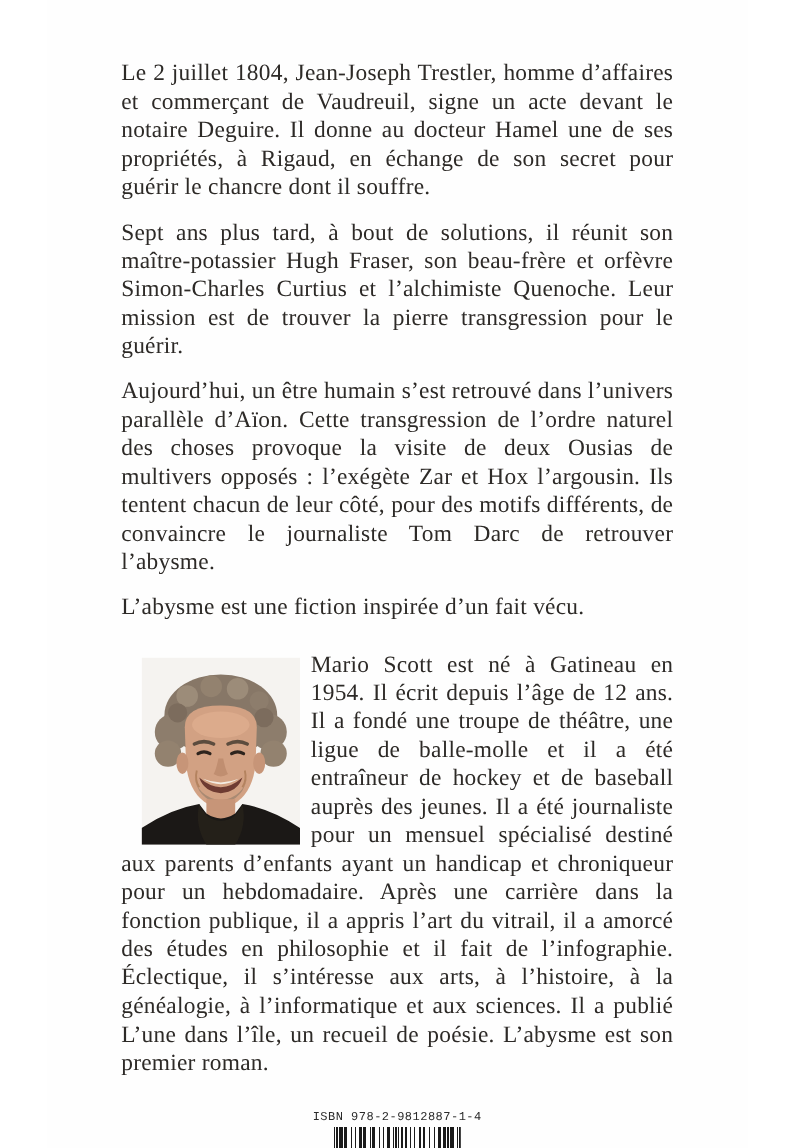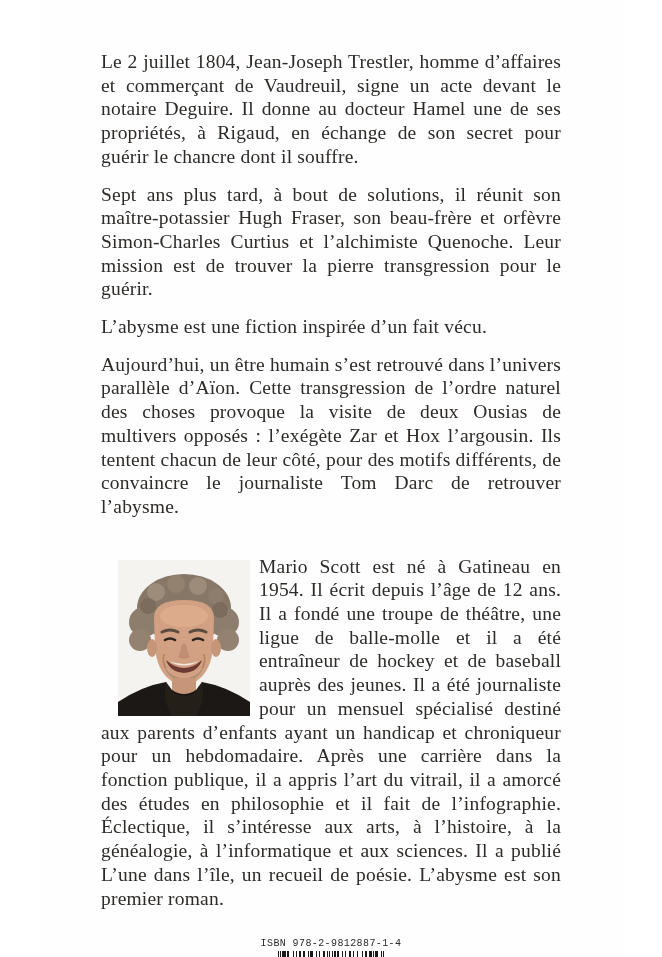--- a/index.html
+++ b/index.html
@@ -25,21 +25,21 @@
     font-size: 19.5px;
     line-height: 23.7px;
     text-align: justify;
     letter-spacing: 0.2px;
   }
   .tagline {
     text-align: left;
   }
   .bio {
     padding: 0 62px;
-    margin-top: 36px;
+    margin-top: 24px;
     font-size: 19.5px;
     line-height: 23.7px;
     text-align: justify;
     letter-spacing: 0.2px;
   }
   .bio::after { content: ""; display: block; clear: both; }
   .photo {
     float: left;
     width: 132px;
     height: 156px;
@@ -85,22 +85,22 @@
   .bd-trailer { left: 108px; }
 </style>
 </head>
 <body>
 
 <div class="cover">
 
   <section class="synopsis">
     <p class="para">Le 2 juillet 1804, Jean-Joseph Trestler, homme d’affaires et commerçant de Vaudreuil, signe un acte devant le notaire Deguire. Il donne au docteur Hamel une de ses propriétés, à Rigaud, en échange de son secret pour guérir le chancre dont il souffre.</p>
     <p class="para">Sept ans plus tard, à bout de solutions, il réunit son maître-potassier Hugh Fraser, son beau-frère et orfèvre Simon-Charles Curtius et l’alchimiste Quenoche. Leur mission est de trouver la pierre transgression pour le guérir.</p>
+    <p class="para">Aujourd’hui, un être humain s’est retrouvé dans l’univers parallèle d’Aïon. Cette transgression de l’ordre naturel des choses provoque la visite de deux Ousias de multivers opposés : l’exégète Zar et Hox l’argousin. Ils tentent chacun de leur côté, pour des motifs différents, de convaincre le journaliste Tom Darc de retrouver l’abysme.</p>
     <p class="para tagline">L’abysme est une fiction inspirée d’un fait vécu.</p>
-    <p class="para">Aujourd’hui, un être humain s’est retrouvé dans l’univers parallèle d’Aïon. Cette transgression de l’ordre naturel des choses provoque la visite de deux Ousias de multivers opposés : l’exégète Zar et Hox l’argousin. Ils tentent chacun de leur côté, pour des motifs différents, de convaincre le journaliste Tom Darc de retrouver l’abysme.</p>
   </section>
 
   <section class="bio">
     <span class="photo">
 
       <svg viewBox="0 0 132 156" aria-hidden="true">
         <rect x="0" y="0" width="132" height="156" fill="#f5f3f0"></rect>
 
         <ellipse cx="66" cy="48" rx="47" ry="34" fill="#877767"></ellipse>
         <circle cx="26" cy="62" r="15" fill="#8d7d6c"></circle>

